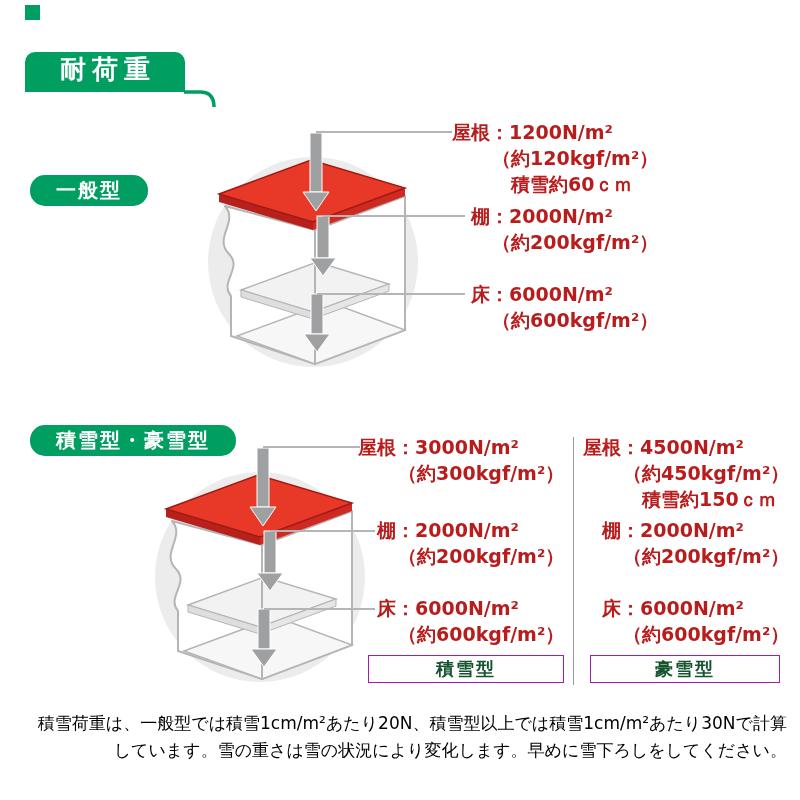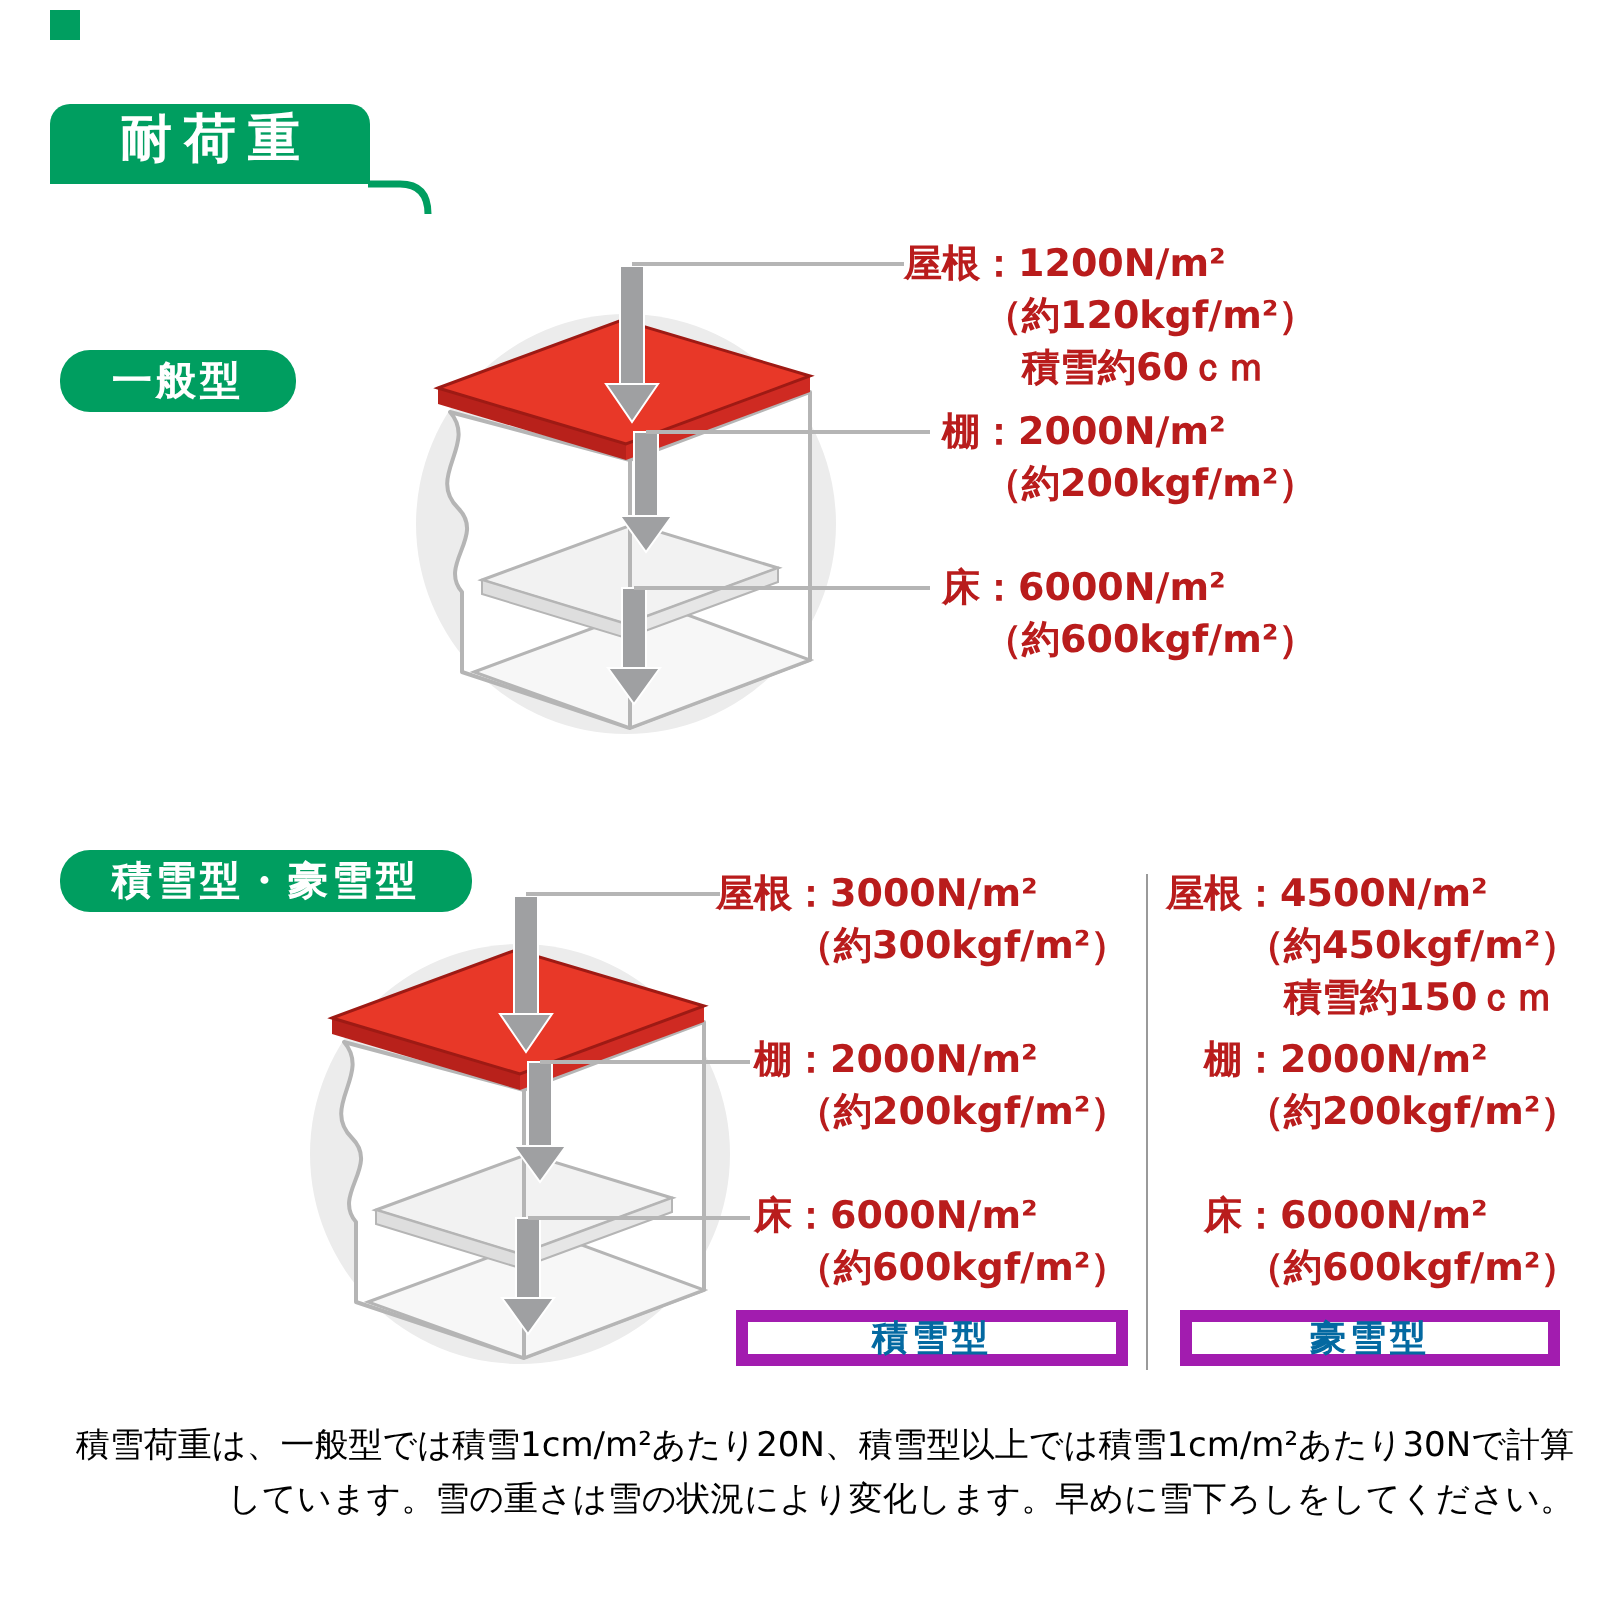--- a/index.html
+++ b/index.html
@@ -25,22 +25,22 @@
   .cline { position:absolute; height:2px; background:var(--linegray); }
   .vline { position:absolute; width:1px; background:#9a9a9a; }
 
   .spec { position:absolute; font-size:19px; font-weight:bold; color:#b91c1c; line-height:26px; }
   .spec .l1 { display:flex; }
   .spec .nm { display:inline-block; width:57px; text-align:right; white-space:nowrap; }
   .spec .vl { white-space:nowrap; }
   .sub.s40 { padding-left:40px; white-space:nowrap; }
   .sub.s59 { padding-left:59px; white-space:nowrap; }
 
-  .type-box { position:absolute; height:28px; border:6px solid #a21caf; background:#ffffff; font-size:18px;
-    font-weight:bold; color:#0369a1; display:flex; align-items:center; justify-content:center; letter-spacing:2px; }
+  .type-box { position:absolute; height:28px; border:1px solid #a21caf; background:#ffffff; font-size:18px;
+    font-weight:bold; color:#14532d; display:flex; align-items:center; justify-content:center; letter-spacing:2px; }
 
   .footnote { position:absolute; left:25px; top:710px; width:762px; font-size:17px; line-height:27px;
     color:#000000; white-space:pre-line;text-align:right; }
   .defs-holder { position:absolute; width:0; height:0; overflow:hidden; }
 </style>
 </head>
 <body>
 
 <svg class="defs-holder" aria-hidden="true">
   <defs>

